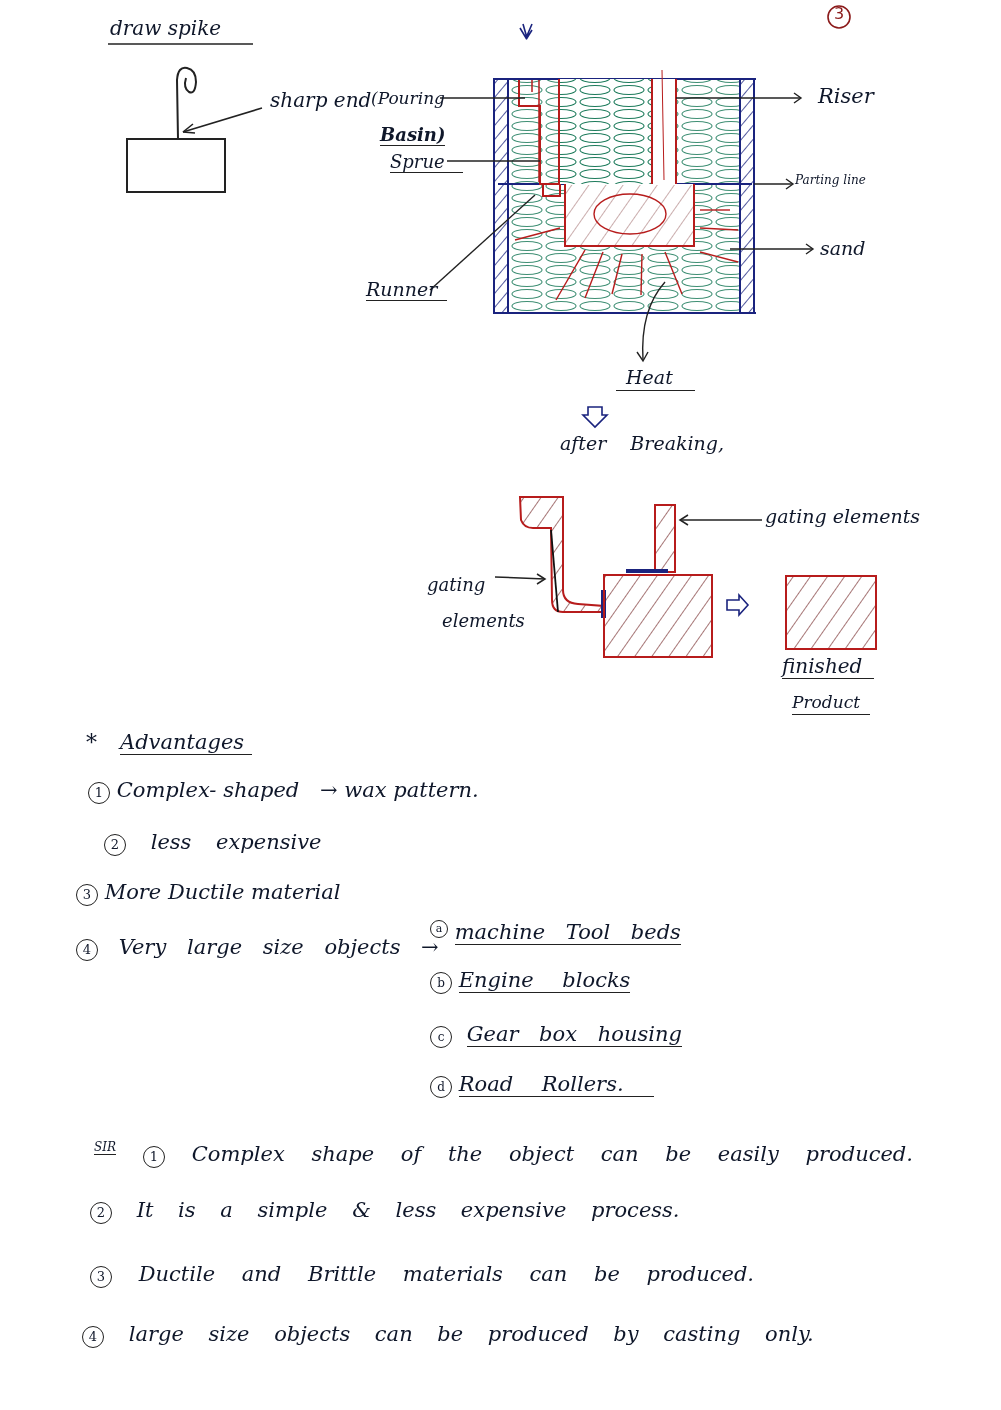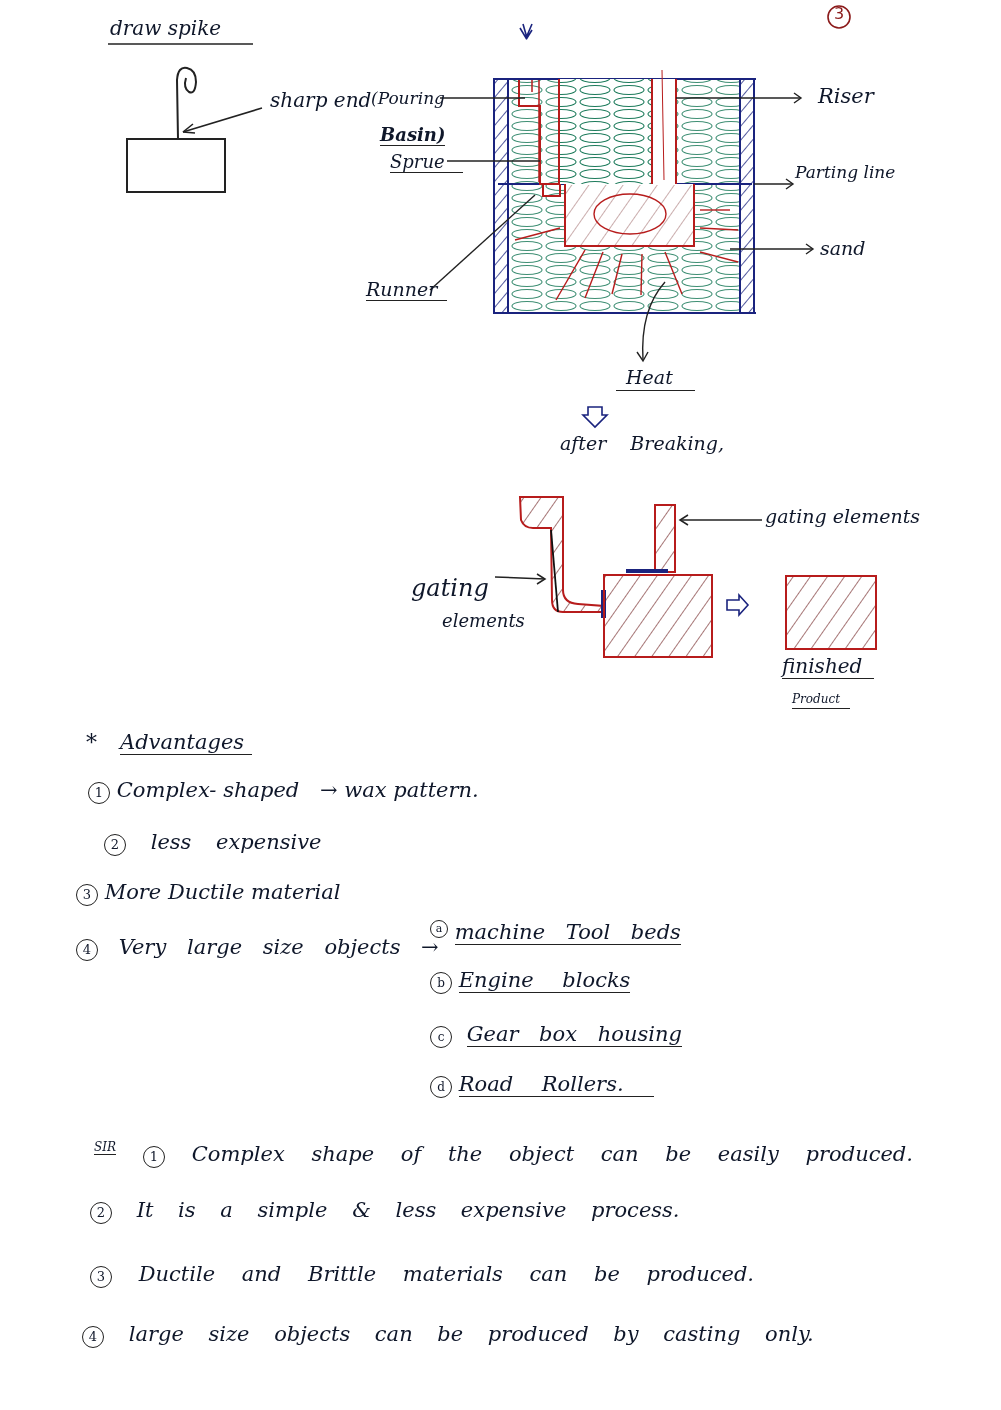--- a/index.html
+++ b/index.html
@@ -115,31 +115,31 @@
 <div class="abs hw ul lbl" style="left:110px;top:16px;font-size:20px;padding:0 36px 2px 0;border:none;">draw spike</div>
 <div class="abs hw lbl" style="left:270px;top:88px;font-size:20px;">sharp end</div>
 
 <div class="abs" style="left:826px;top:4px;width:26px;text-align:center;font-size:16px;color:#8b1a1a;font-family:'DejaVu Sans',sans-serif;">3</div>
 
 <div class="abs hw lbl" style="left:371px;top:88px;font-size:17px;">(Pouring</div>
 <div class="abs hw lbl ul" style="left:380px;top:124px;font-size:18px;font-weight:bold;">Basin)</div>
 <div class="abs hw lbl ul" style="left:390px;top:151px;font-size:18px;padding-right:18px;">Sprue</div>
 <div class="abs hw lbl ul" style="left:366px;top:278px;font-size:19px;padding-right:10px;">Runner</div>
 <div class="abs hw lbl" style="left:818px;top:84px;font-size:21px;">Riser</div>
-<div class="abs hw lbl" style="left:795px;top:162px;font-size:17px;">Parting line</div>
+<div class="abs hw lbl" style="left:795px;top:173px;font-size:12px;">Parting line</div>
 <div class="abs hw lbl" style="left:820px;top:237px;font-size:19px;">sand</div>
 <div class="abs hw lbl ul" style="left:616px;top:366px;font-size:19px;padding:0 22px 2px 10px;">Heat</div>
 
 <div class="abs hw lbl" style="left:560px;top:432px;font-size:19px;word-spacing:18px;">after Breaking,</div>
 
 <div class="abs hw lbl" style="left:765px;top:505px;font-size:19px;">gating elements</div>
-<div class="abs hw lbl" style="left:411px;top:574px;font-size:24px;">gating</div>
+<div class="abs hw lbl" style="left:427px;top:574px;font-size:18px;">gating</div>
 <div class="abs hw lbl" style="left:442px;top:610px;font-size:18px;">elements</div>
 <div class="abs hw lbl ul" style="left:782px;top:654px;font-size:20px;padding-right:12px;">finished</div>
-<div class="abs hw lbl ul" style="left:792px;top:692px;font-size:12px;padding:0 10px 2px 0;">Product</div>
+<div class="abs hw lbl ul" style="left:792px;top:692px;font-size:17px;padding:0 10px 2px 0;">Product</div>
 
 <div class="abs hw" style="left:86px;top:730px;font-size:22px;">*</div>
 <div class="abs hw ul" style="left:120px;top:730px;font-size:21px;padding-right:8px;">Advantages</div>
 
 <div class="abs hw line" style="left:88px;top:778px;">
   <span style="display:inline-block;width:20px;height:20px;border:1.5px solid #222;border-radius:50%;text-align:center;font-size:13px;line-height:20px;font-style:normal;">1</span>
   <span>Complex- shaped</span>
   <span style="margin-left:14px;">→ wax pattern.</span>
 </div>
 <div class="abs hw line" style="left:76px;top:830px;word-spacing:18px;margin-left:28px;">

